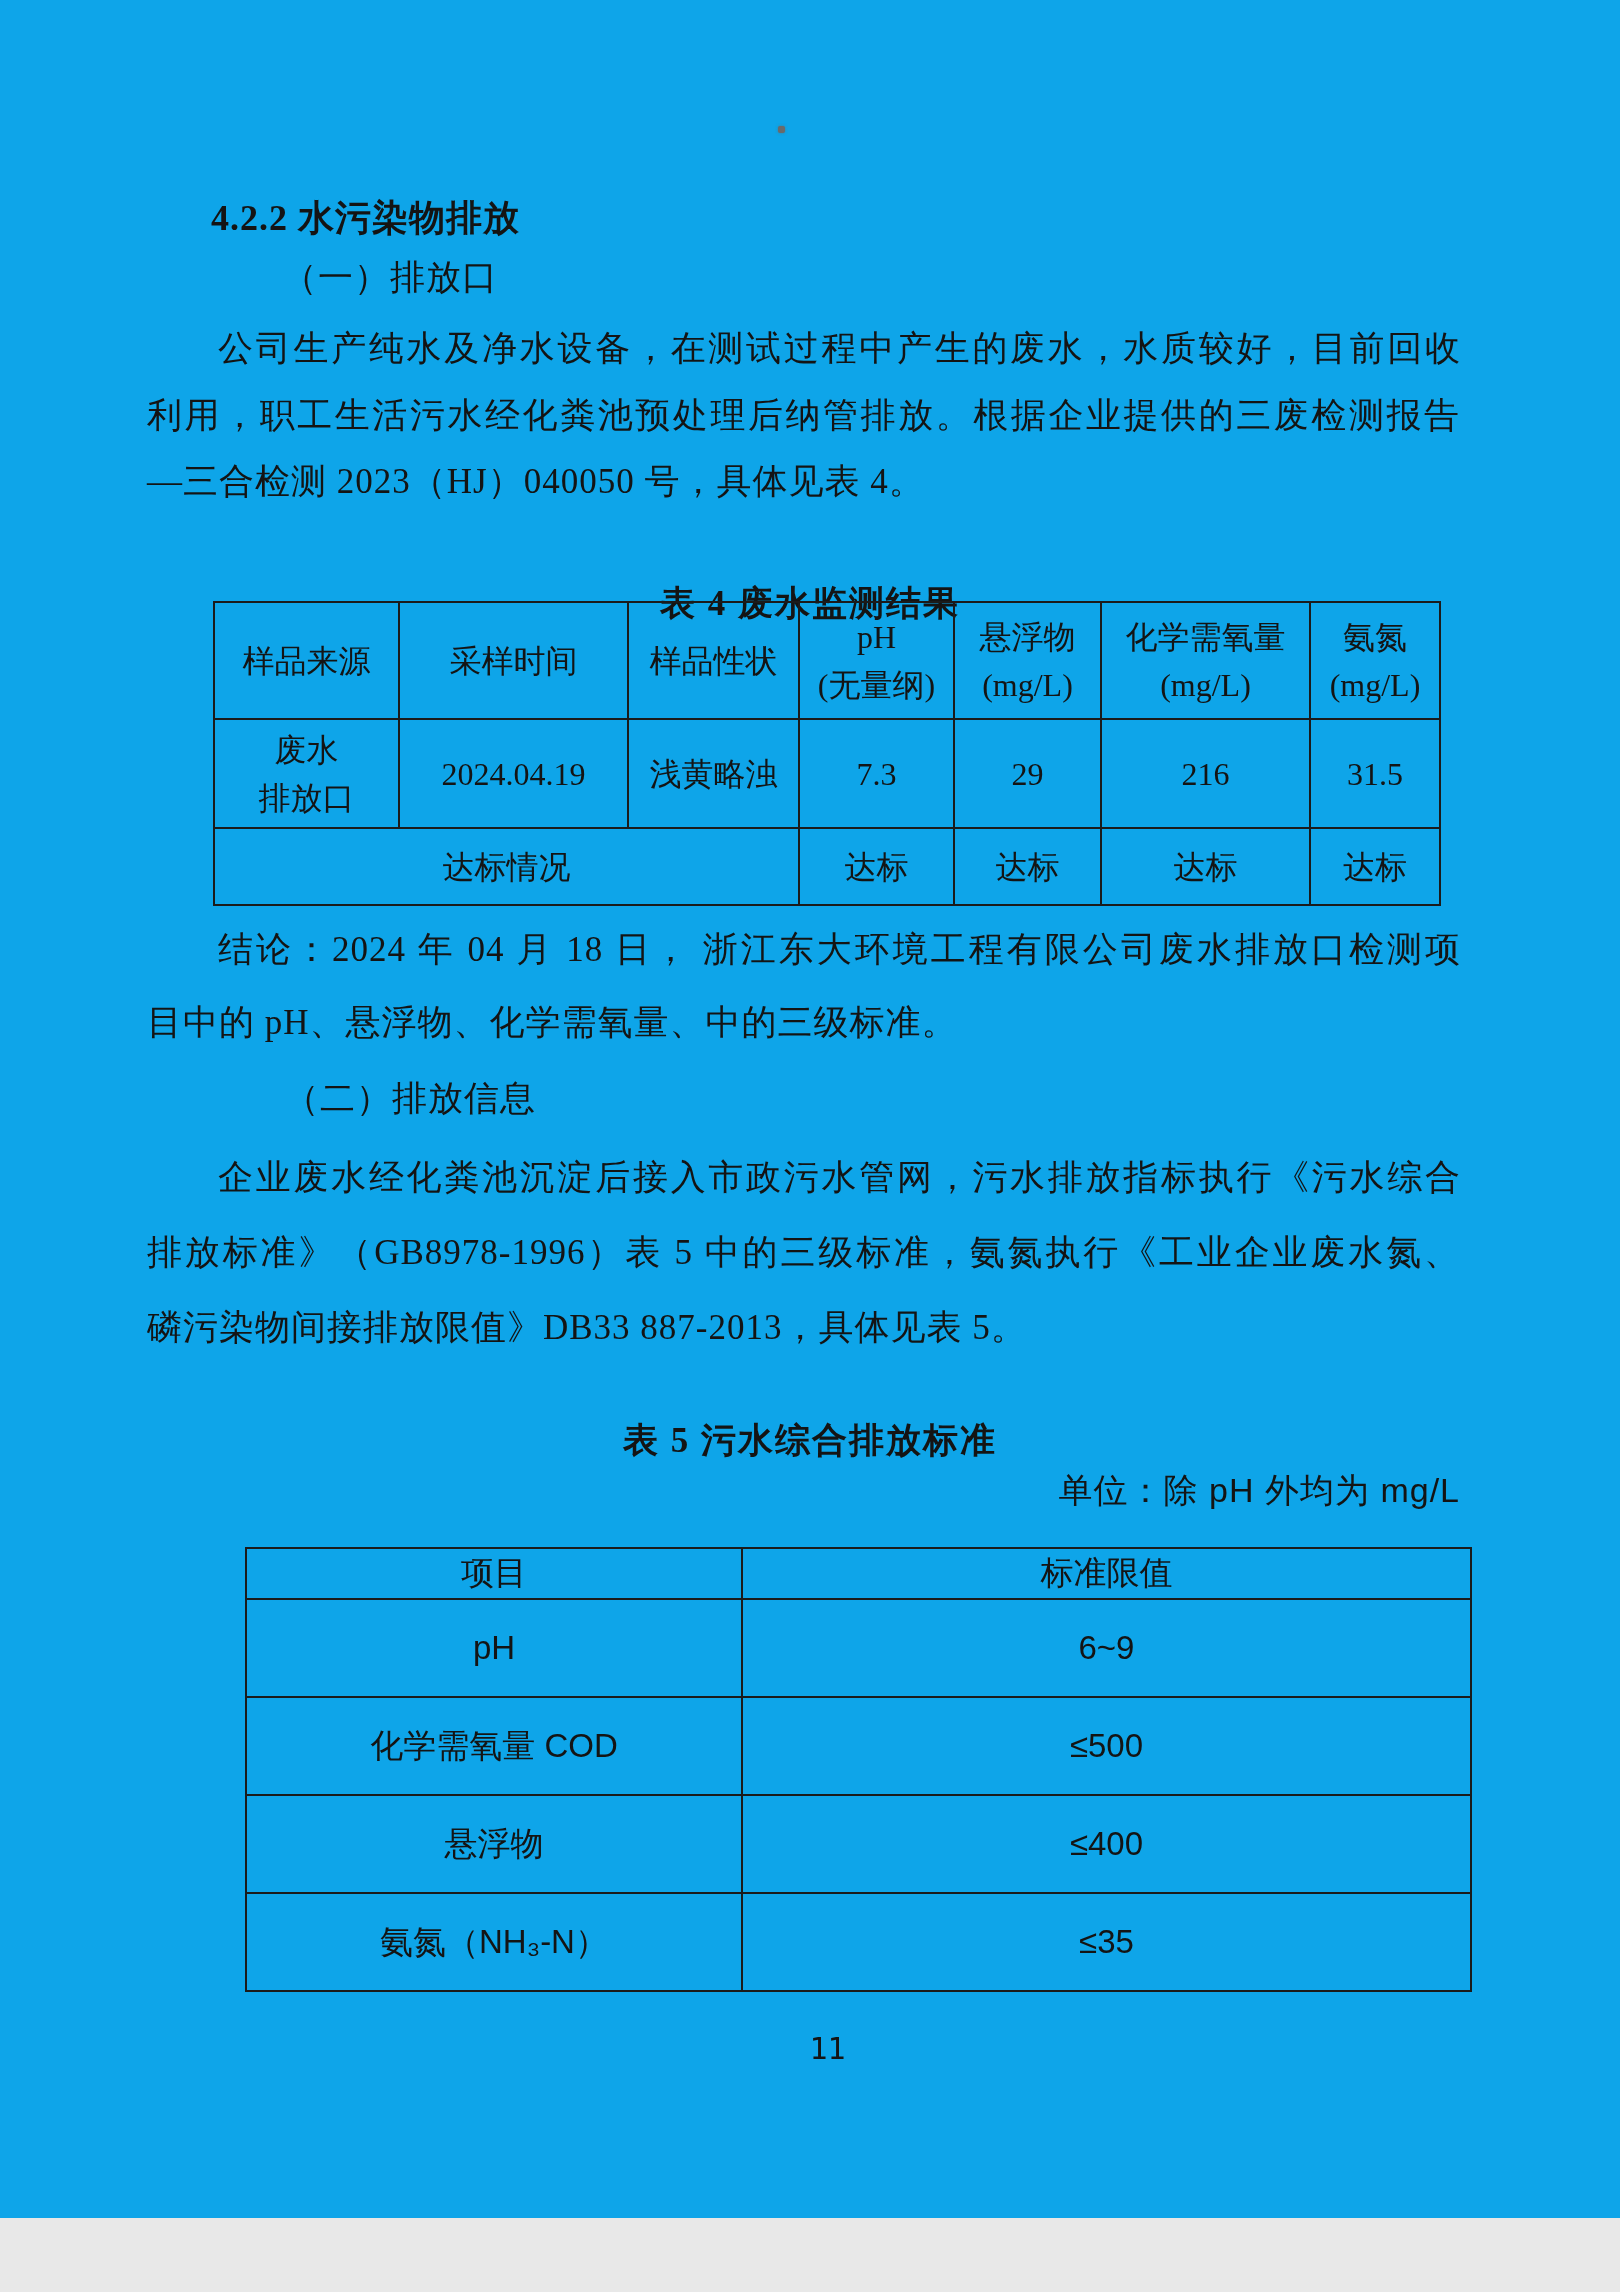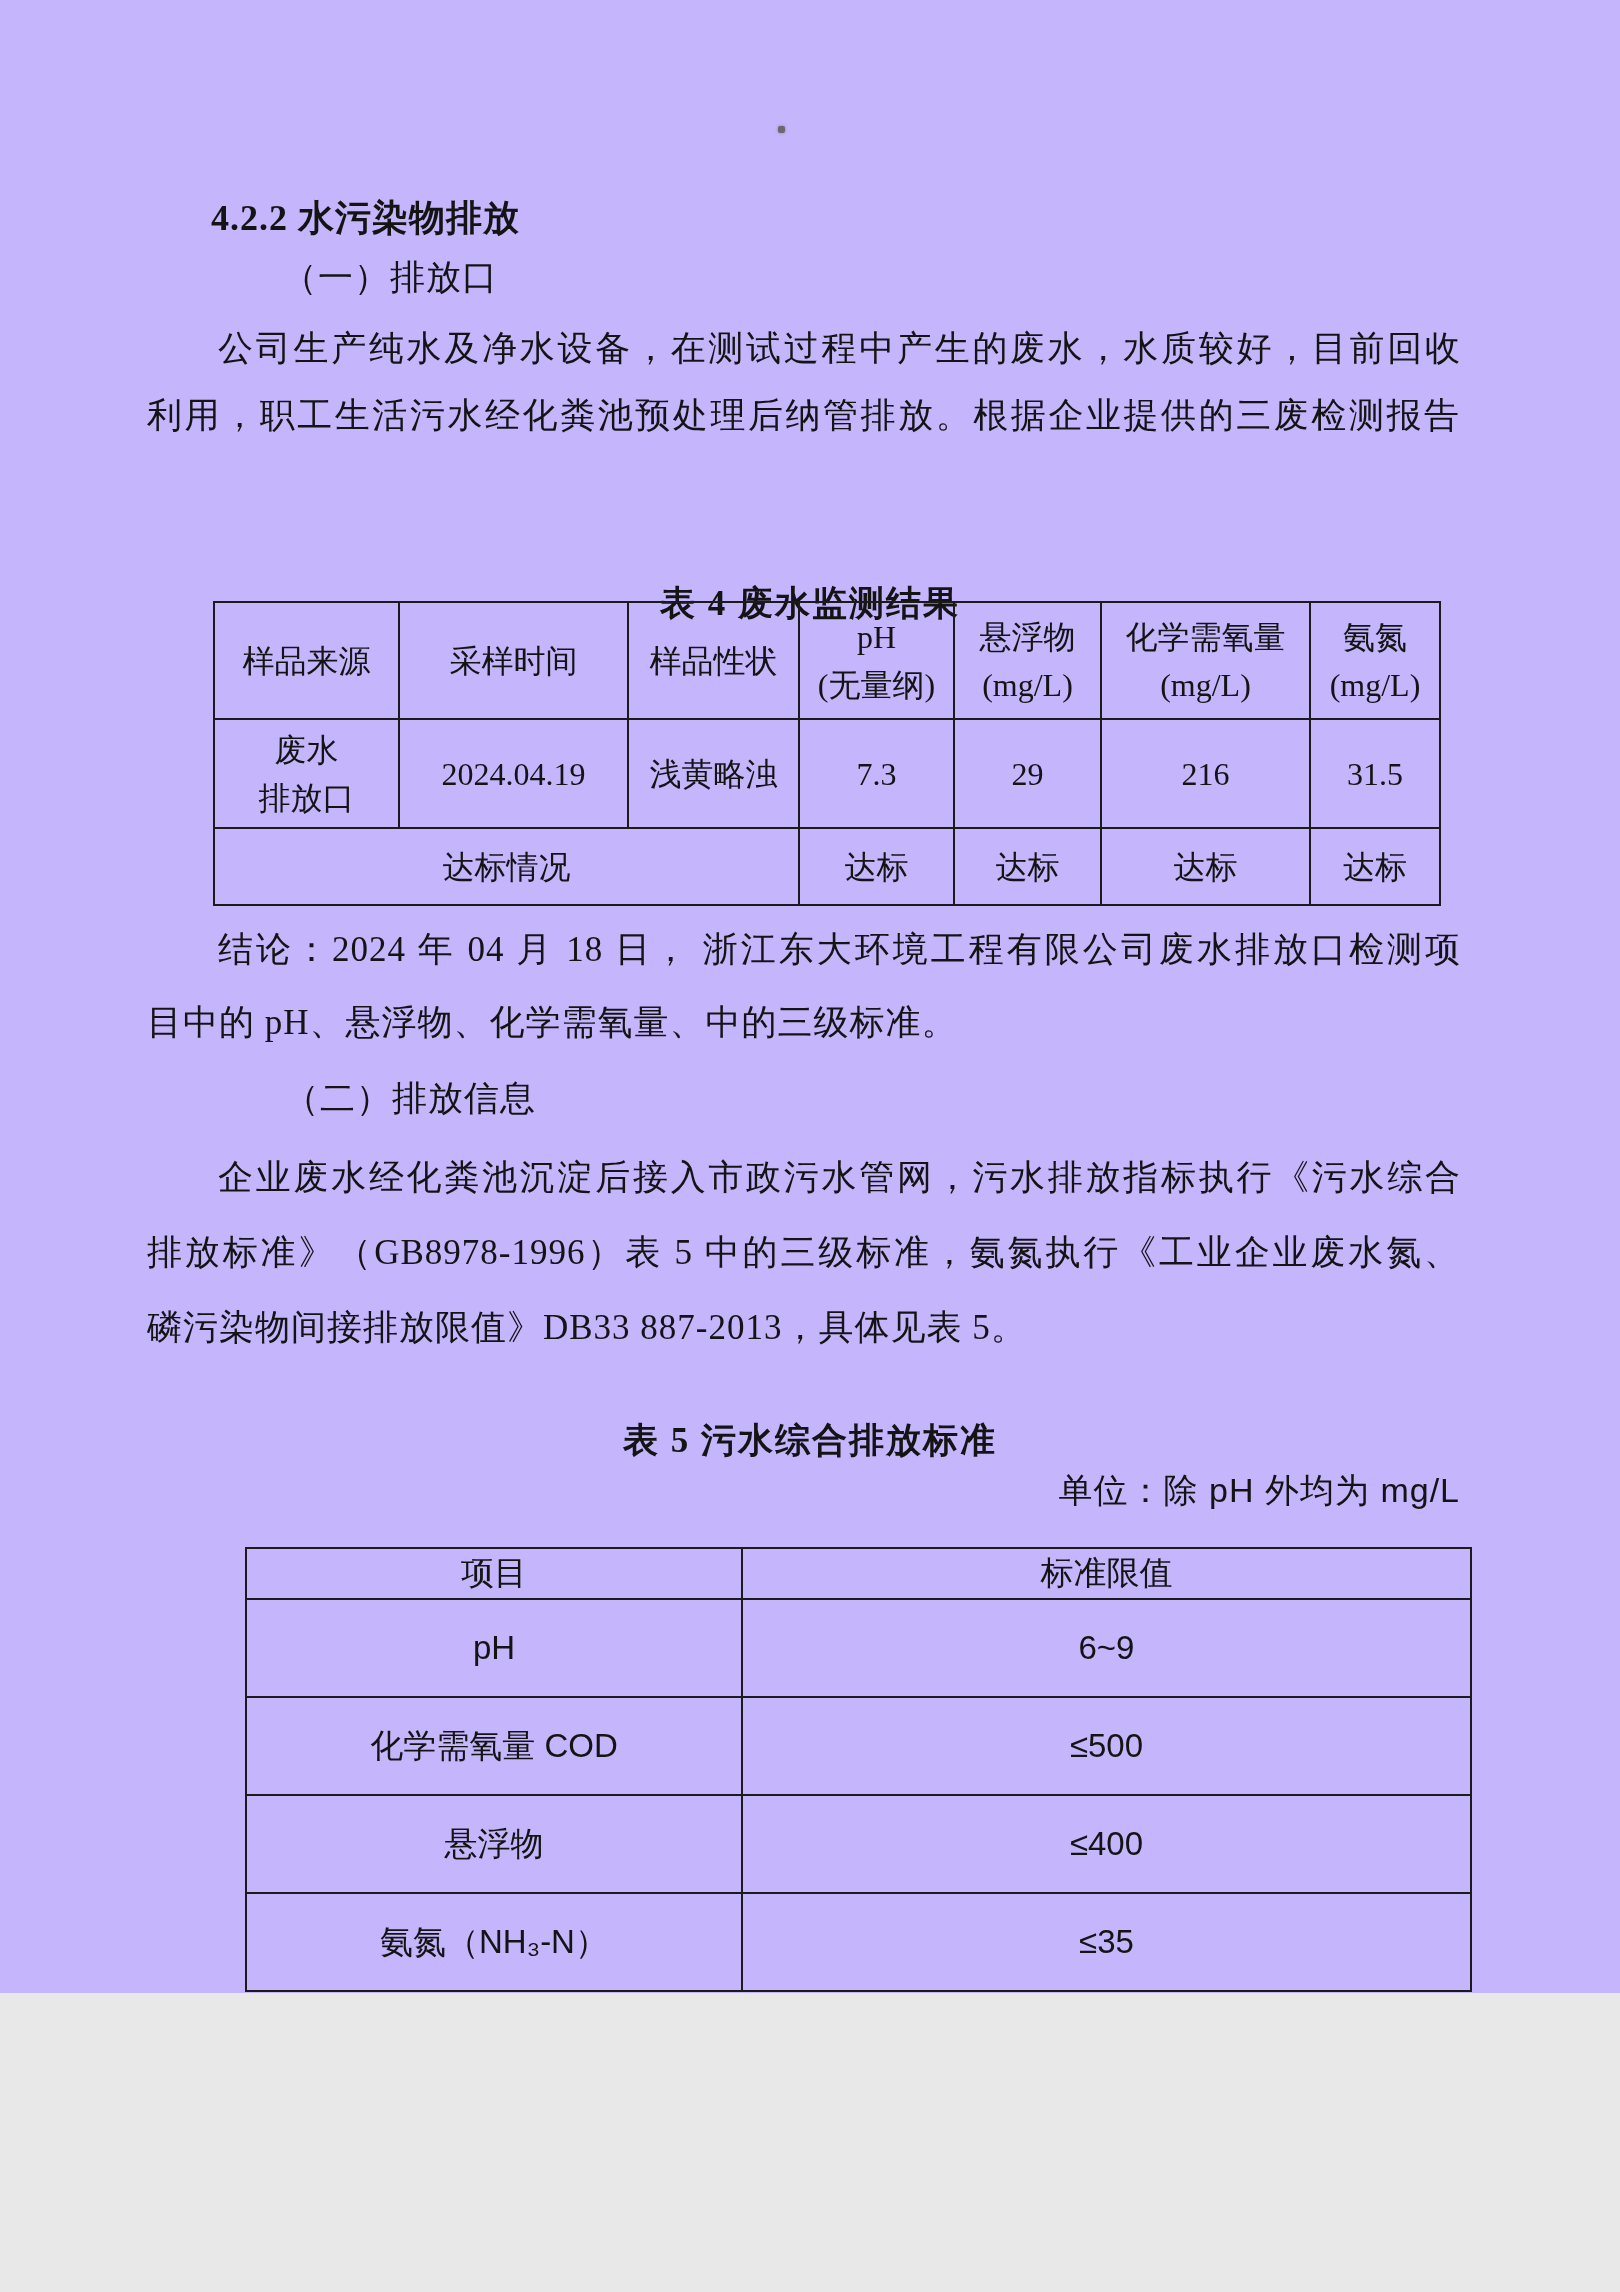--- a/index.html
+++ b/index.html
@@ -1,21 +1,21 @@
 <!DOCTYPE html>
 <html><head>
 <meta charset="utf-8">
 <style>
   * { margin: 0; padding: 0; box-sizing: border-box; }
   html, body { background: #e8e8e8; }
   .page {
     position: relative;
     width: 1620px;
-    height: 1993px;
-    background: #c4b5fd;
+    height: 2218px;
+    background: #0ea5e9;
     color: #141414;
     font-family: "Liberation Serif", "DejaVu Serif", serif;
     overflow: hidden;
   }
   .abs { position: absolute; }
   .speck {
     width: 6.9px; height: 6.9px;
     background: #6a6a6a;
     border-radius: 2px;
     box-shadow: 0 0 2.9px rgba(100,100,100,.6);
@@ -86,20 +86,21 @@
 <div class="page">
 
   <div class="abs speck" style="left:778px; top:126px;"></div>
 
   <div class="abs h-sect" style="left:211px; top:194px;">4.2.2 水污染物排放</div>
 
   <div class="abs body-line" style="left:282px; top:257px;">（一）排放口</div>
 
   <div class="abs body-line full" style="left:218px; top:328px; width:1243px;">公司生产纯水及净水设备，在测试过程中产生的废水，水质较好，目前回收</div>
   <div class="abs body-line full" style="left:147px; top:395px; width:1313px;">利用，职工生活污水经化粪池预处理后纳管排放。根据企业提供的三废检测报告</div>
+  <div class="abs body-line" style="left:147px; top:461px;">—三合检测 2023（HJ）040050 号，具体见表 4。</div>
 
   <div class="abs tbl-title" style="left:0px; top:545px;">表 4 废水监测结果</div>
 
   <table class="abs t4" style="left:213px; top:601px; width:1226px;">
     <colgroup>
       <col style="width:185px">
         <col style="width:229px">
         <col style="width:171px">
       <col style="width:155px">
         <col style="width:147px">

